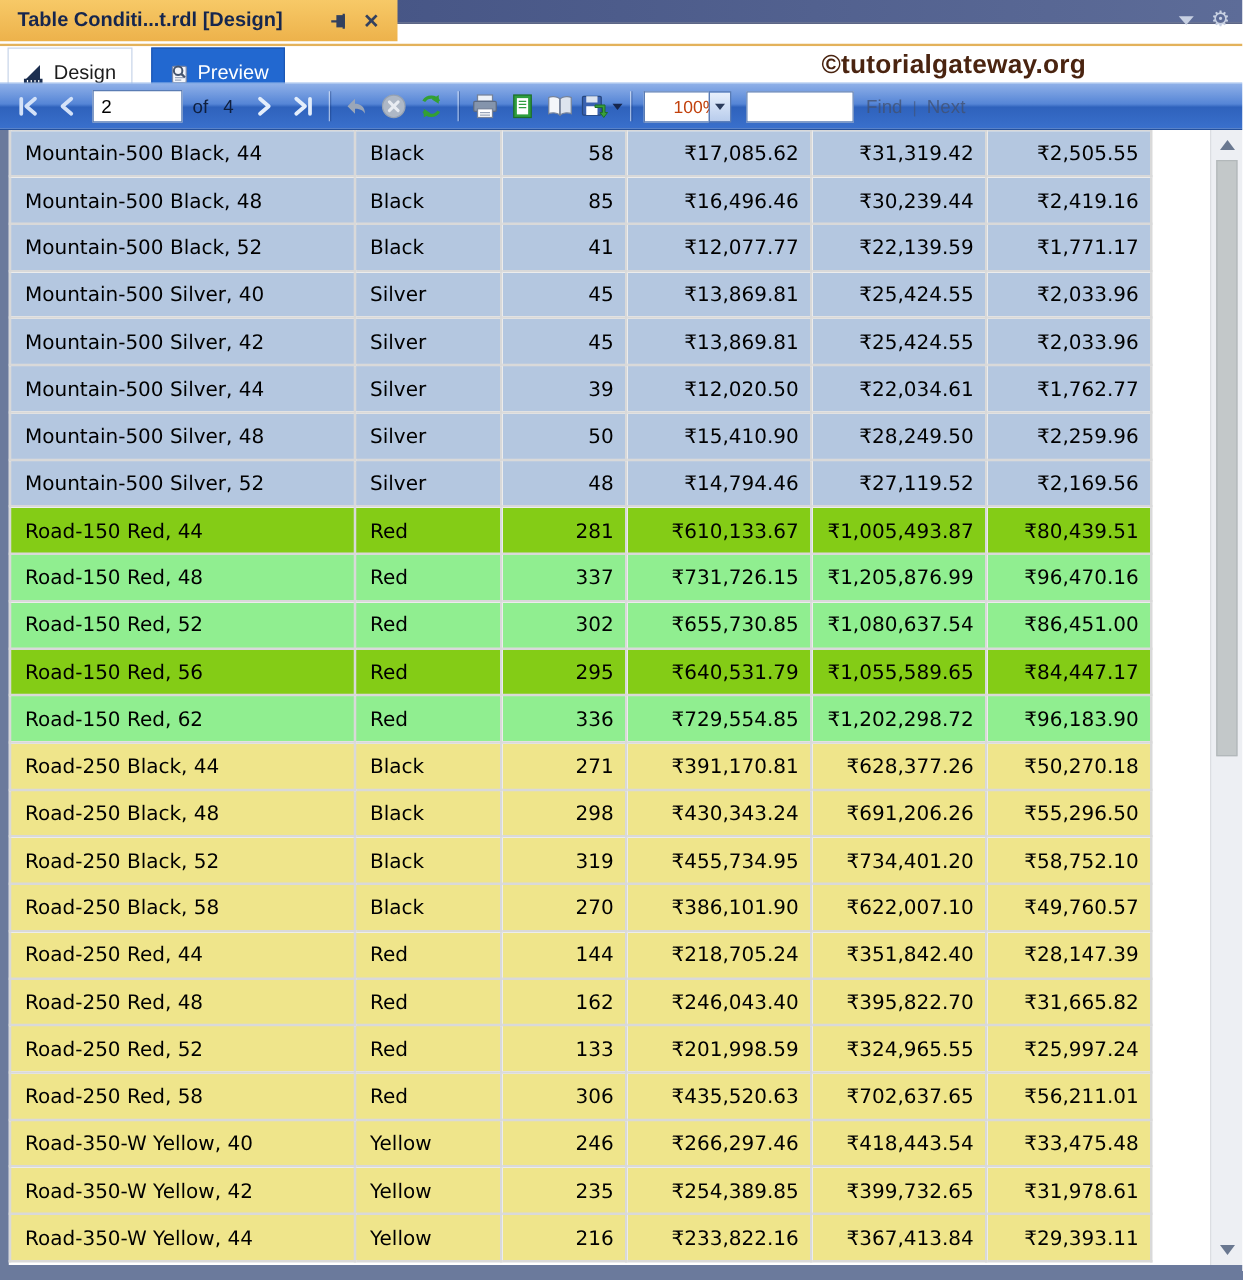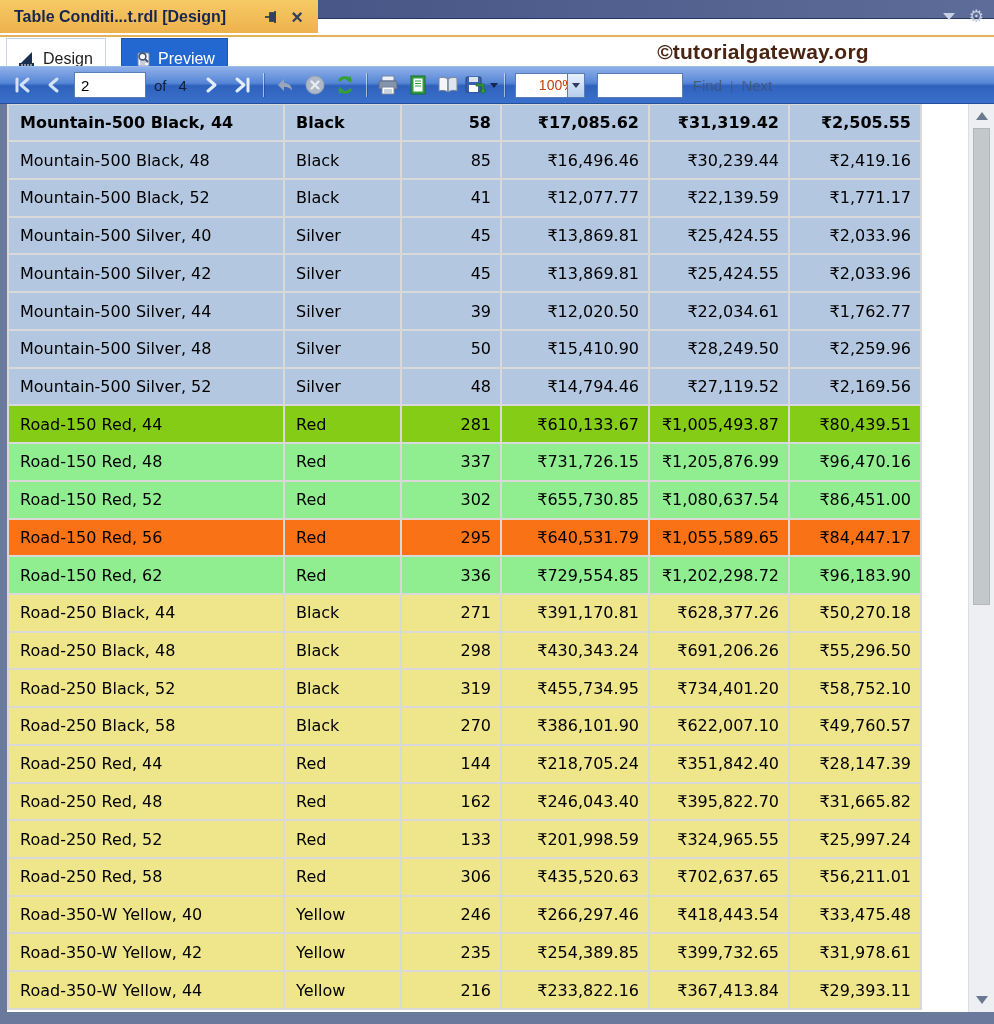--- a/index.html
+++ b/index.html
@@ -249,21 +249,21 @@
   <table class="report">
     <colgroup>
       <col class="c1">
         <col class="c2">
         <col class="c3">
         <col class="c4">
         <col class="c5">
         <col class="c6">
     </colgroup>
     <tbody id="report-body">
-        <tr style="background: rgb(180, 199, 224); font-weight: bold;">
+        <tr style="background: rgb(180, 199, 224);">
     <td class="cL">Mountain-500 Black, 44</td>
     <td class="cL">Black</td>
     <td class="cR">58</td>
     <td class="cR">₹17,085.62</td>
     <td class="cR">₹31,319.42</td>
     <td class="cR">₹2,505.55</td>
   </tr>
         <tr style="background: rgb(180, 199, 224);">
     <td class="cL">Mountain-500 Black, 48</td>
     <td class="cL">Black</td>
@@ -337,21 +337,21 @@
     <td class="cR">₹96,470.16</td>
   </tr>
         <tr style="background: rgb(144, 238, 144);">
     <td class="cL">Road-150 Red, 52</td>
     <td class="cL">Red</td>
     <td class="cR">302</td>
     <td class="cR">₹655,730.85</td>
     <td class="cR">₹1,080,637.54</td>
     <td class="cR">₹86,451.00</td>
   </tr>
-        <tr style="background: #f97316;">
+        <tr style="background: #84cc16;">
     <td class="cL">Road-150 Red, 56</td>
     <td class="cL">Red</td>
     <td class="cR">295</td>
     <td class="cR">₹640,531.79</td>
     <td class="cR">₹1,055,589.65</td>
     <td class="cR">₹84,447.17</td>
   </tr>
         <tr style="background: rgb(144, 238, 144);">
     <td class="cL">Road-150 Red, 62</td>
     <td class="cL">Red</td>

